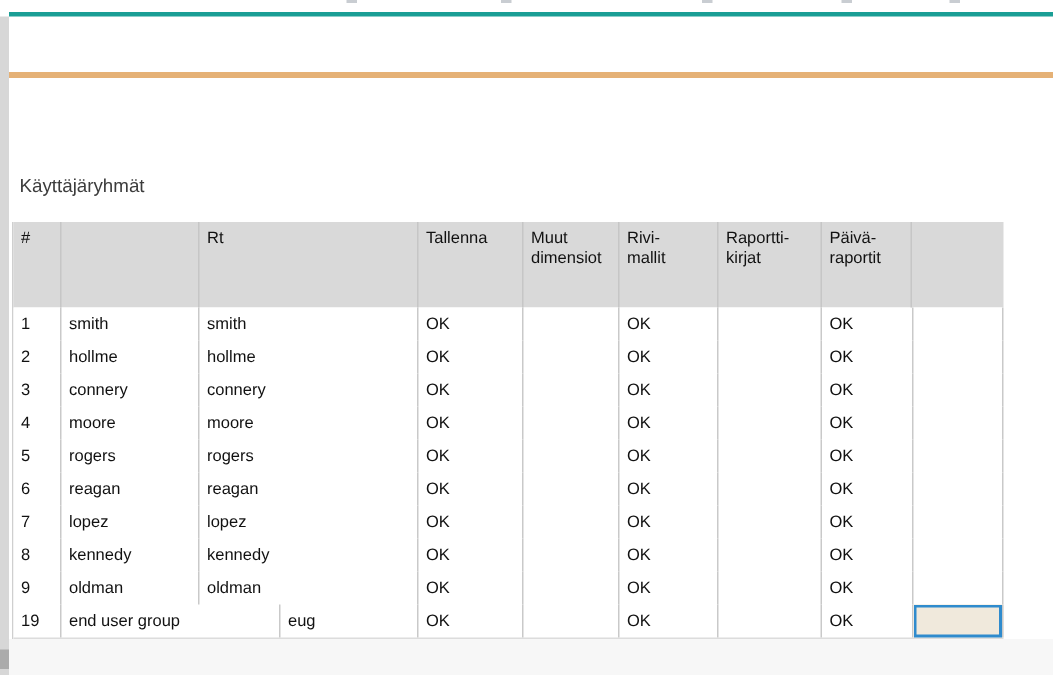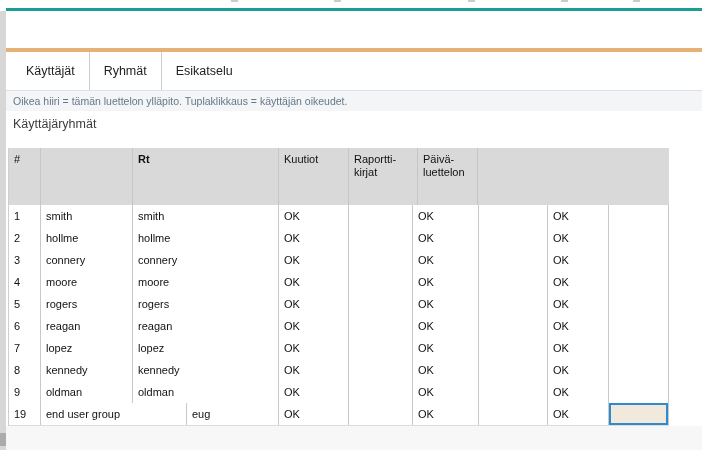--- a/index.html
+++ b/index.html
@@ -66,42 +66,38 @@
   <div class="top-artifact" style="left:633px;"></div>
 
   <div class="left-strip"></div>
   <div class="left-strip-thumb"></div>
 
   <div class="teal-bar"></div>
 
 
   <div class="orange-bar"></div>
 
-  <div class="tabs">
-    <div class="tab">Käyttäjät</div>
-    <div class="tab active">Ryhmät</div>
-    <div class="tab">Esikatselu</div>
-  </div>
-
-  <div class="infobar">
-    <span>Oikea hiiri = tämän luettelon ylläpito. Tuplaklikkaus = käyttäjän oikeudet.</span>
-  </div>
+
 
   <div class="section-title">Käyttäjäryhmät</div>
 
   <div class="grid-table">
     <div class="thead">
         <div class="th" style="width: 32px;">#</div>
         <div class="th" style="width: 92px;"></div>
-        <div class="th" style="width: 146px; font-weight: bold;">Rt</div>
-        <div class="th" style="width: 70px;">Kuutiot</div>
+        <div class="th" style="width: 146px;">Rt</div>
+        <div class="th" style="width: 70px;">Tallenna</div>
+        <div class="th" style="width: 64px;">Muut
+dimensiot</div>
+        <div class="th" style="width: 66px;">Rivi-
+mallit</div>
         <div class="th" style="width: 69px;">Raportti-
 kirjat</div>
         <div class="th" style="width: 60px;">Päivä-
-luettelon</div>
+raportit</div>
       </div>
     <div class="tbody">
         <div class="tr">
           <div class="td" style="width: 32px;">1</div>
           <div class="td" style="width: 92px;">smith</div>
           <div class="td" style="width: 146px;">smith</div>
           <div class="td" style="width: 70px;">OK</div>
           <div class="td" style="width: 64px;"></div>
           <div class="td" style="width: 66px;">OK</div>
           <div class="td" style="width: 69px;"></div>

